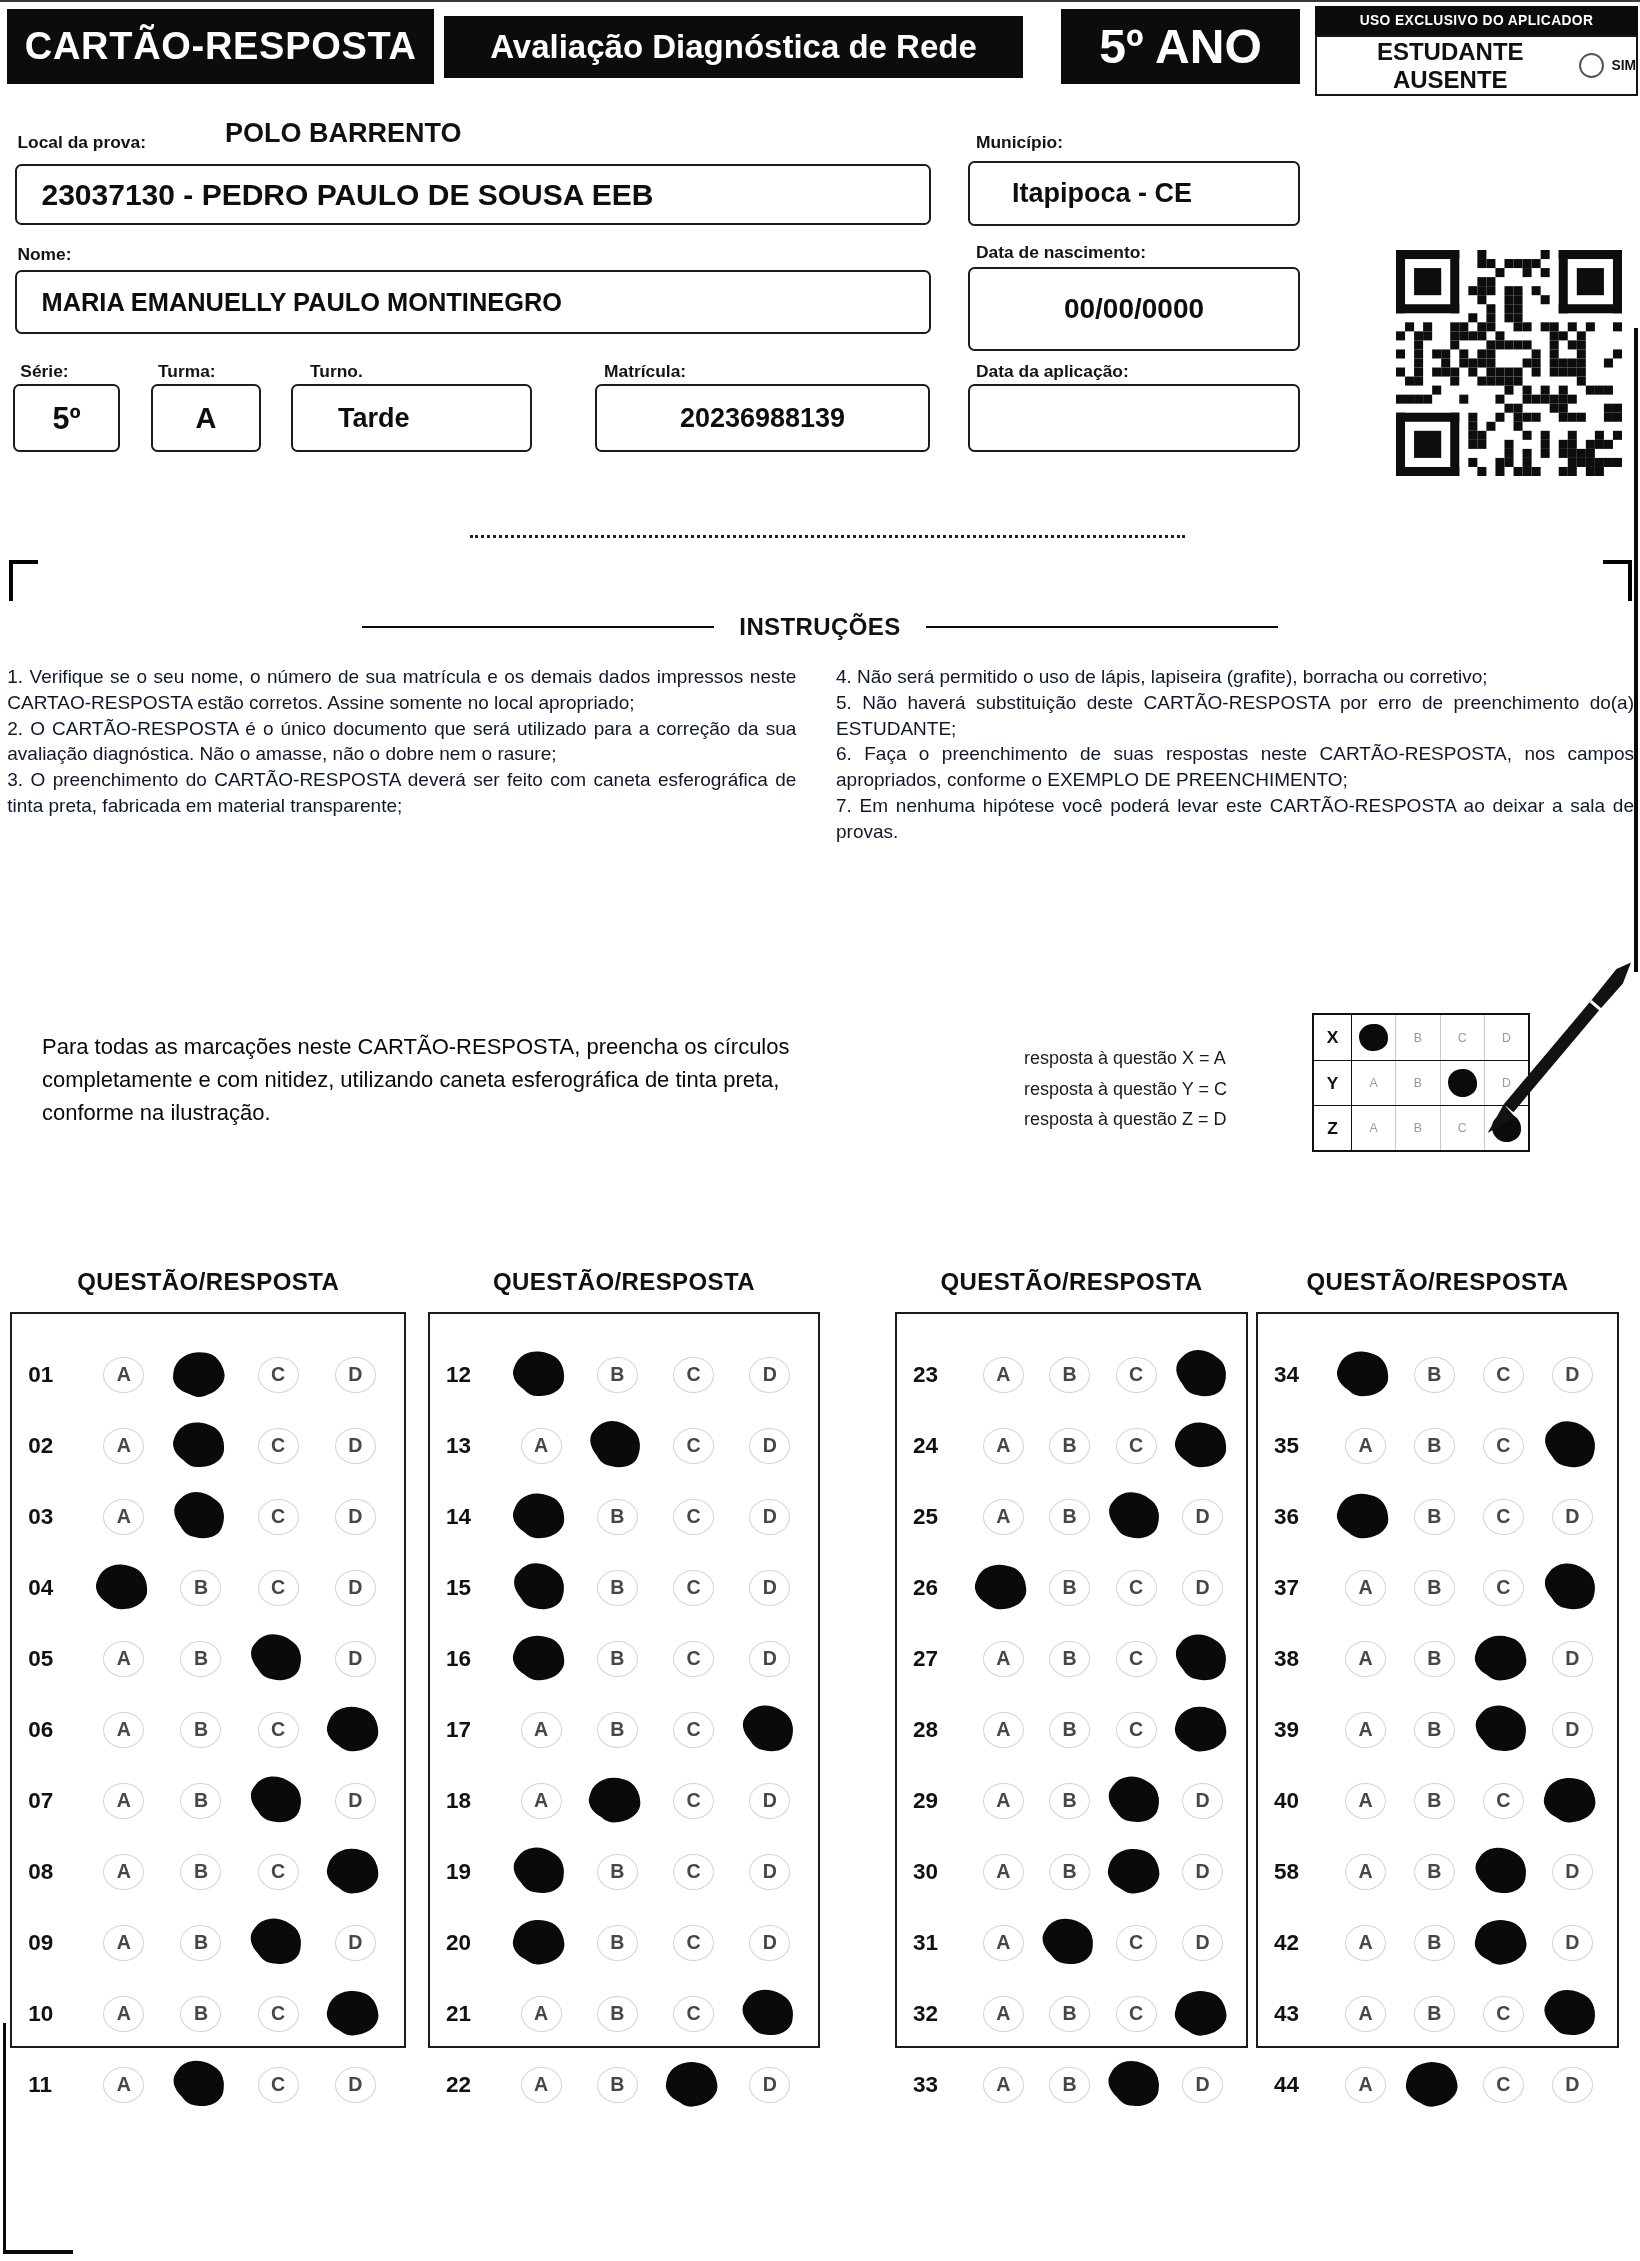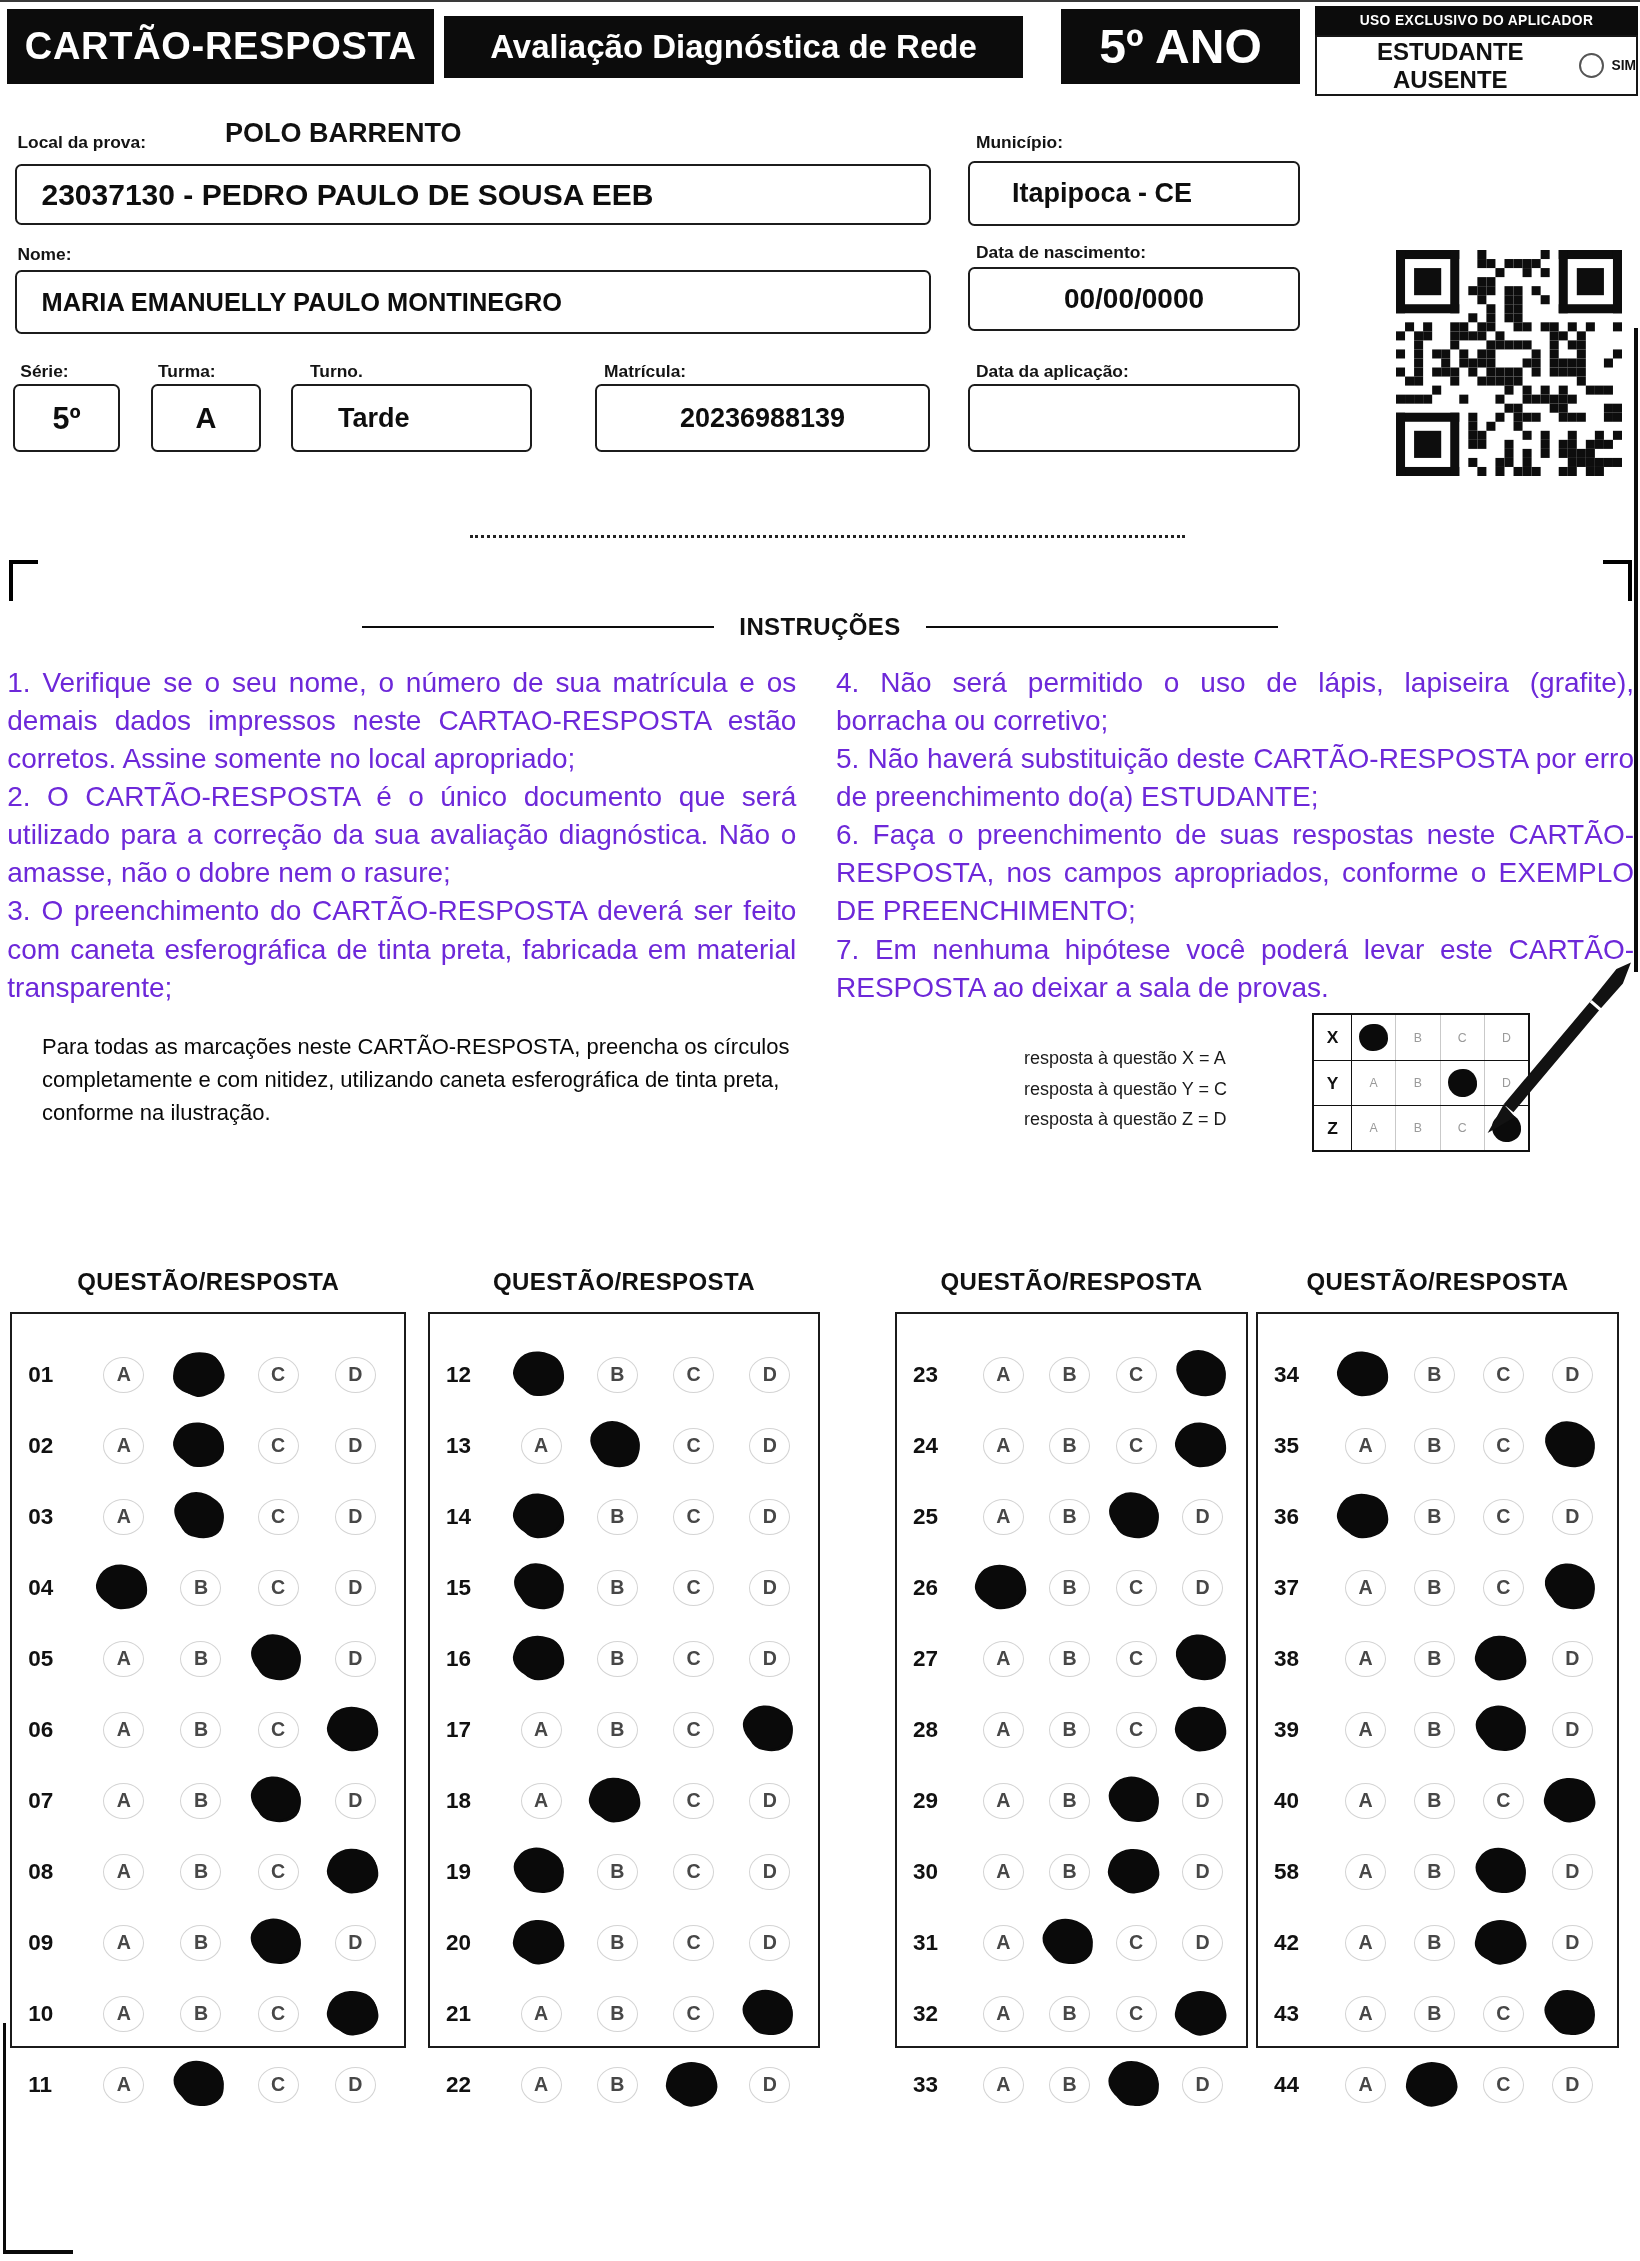--- a/index.html
+++ b/index.html
@@ -27,42 +27,42 @@
   .lbl-turno{left:310px;top:361px;}
   .lbl-matricula{left:604px;top:361px;}
   .lbl-aplicacao{left:976px;top:361px;}
 
   .val-local{position:absolute;left:225px;top:118px;font-size:27px;font-weight:bold;}
 
   .fieldbox{position:absolute;border:2.2px solid #1c1c1c;border-radius:6.5px;background:#fff;display:flex;align-items:center;font-weight:bold;color:#0e0e0e;}
   .box-school{left:14.5px;top:164px;width:916px;height:61px;font-size:30px;padding-left:25px;}
   .box-municipio{left:968px;top:161px;width:332px;height:65px;font-size:27px;padding-left:42px;}
   .box-nome{left:14.5px;top:270px;width:916px;height:64px;font-size:25.4px;padding-left:25px;}
-  .box-nascimento{left:968px;top:267px;width:332px;height:64px;font-size:28px;justify-content:center;}
+  .box-nascimento{left:968px;top:267px;width:332px;height:84px;font-size:28px;justify-content:center;}
   .box-serie{left:13px;top:384px;width:107px;height:68px;font-size:30.5px;justify-content:center;}
   .box-turma{left:151px;top:384px;width:110px;height:68px;font-size:29px;justify-content:center;}
   .box-turno{left:291px;top:384px;width:241px;height:68px;font-size:27px;padding-left:45px;}
   .box-matricula{left:595px;top:384px;width:335px;height:68px;font-size:27px;justify-content:center;}
   .box-aplicacao{left:968px;top:384px;width:332px;height:68px;}
 
   #qr-svg{position:absolute;left:1396px;top:250px;width:226px;height:226px;}
   #qr-svg rect{fill:#0d0d0d;}
 
   .sig-line{position:absolute;left:470px;top:535px;width:715px;border-top:3.6px dotted #222;}
   .sig-label{position:absolute;left:470px;top:546px;width:715px;text-align:center;font-size:17.4px;font-weight:bold;}
 
   .corner{position:absolute;width:29px;height:41px;}
   .corner-l{left:8.7px;top:560px;border-left:4.4px solid #000;border-top:4.4px solid #000;}
   .corner-r{left:1603px;top:560px;border-right:4.4px solid #000;border-top:4.4px solid #000;}
 
   .instr-head{position:absolute;left:0;top:613px;width:1640px;display:flex;align-items:center;justify-content:center;gap:25px;}
   .instr-rule{width:352px;border-top:2.9px solid #0c0c0c;}
   .instr-title{font-size:24px;font-weight:bold;letter-spacing:0.4px;}
 
-  .instr-col{position:absolute;top:664px;font-size:28px;line-height:1.36;text-align:justify;color:#6d28d9;}
+  .instr-col{position:absolute;top:664px;font-size:19px;line-height:1.36;text-align:justify;color:#0f172a;}
   .instr-left{left:7.3px;width:789px;}
   .instr-right{left:836px;width:798px;}
   .instr{margin:0;}
 
   .note{position:absolute;left:42px;top:1030px;width:834px;font-size:22px;line-height:1.5;color:#090909;}
 
   .legend{position:absolute;left:1024px;top:1043px;font-size:18px;line-height:30.5px;color:#1a1a1a;}
 
   .ex-table{position:absolute;left:1312px;top:1013px;width:218px;border:2.2px solid #111;background:#fff;}
   .ex-row{display:flex;height:45px;border-top:1.5px solid #111;}

